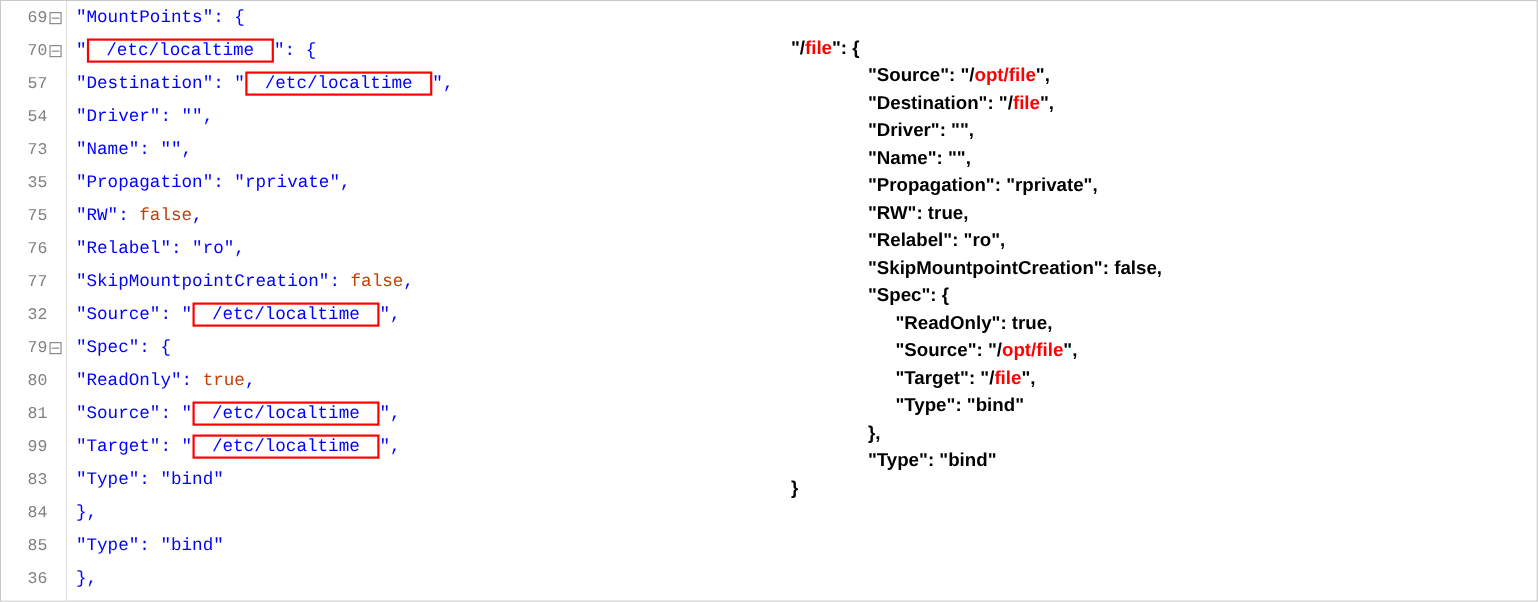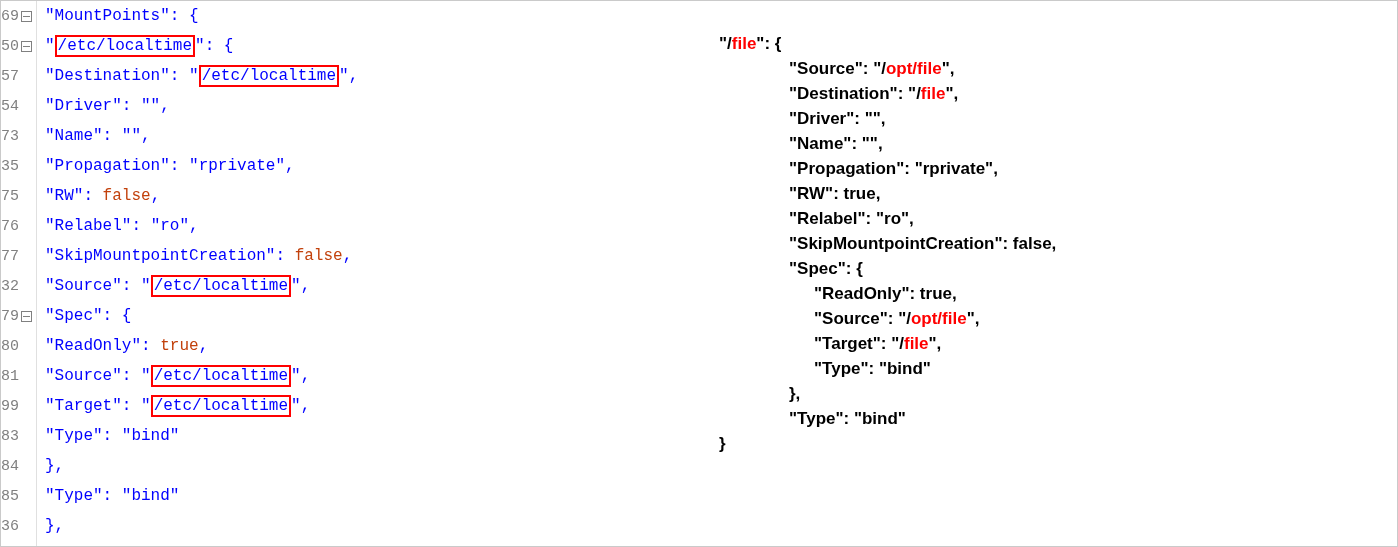--- a/index.html
+++ b/index.html
@@ -19,21 +19,21 @@
     }
     .right-pane {
       flex: 1;
       padding: 30px 20px 20px 20px;
       font-family: Arial, sans-serif;
       font-size: 17px;
       font-weight: bold;
       color: #000;
     }
     .gutter {
-      width: 36px;
+      width: 60px;
       border-right: 1px solid #e0e0e0;
       background: #ffffff;
     }
     .gutter-line {
       height: 30px;
       display: flex;
       align-items: center;
       justify-content: flex-end;
       padding-right: 4px;
       color: #808080;
@@ -64,21 +64,21 @@
     .code-line {
       height: 30px;
       display: flex;
       align-items: center;
       white-space: pre;
     }
     .k-blue { color: #0000ff; }
     .k-red { color: #c2410c; }
     .highlight-box {
       border: 2px solid #ff0000;
-      padding: 0 1px;
+      padding: 0 16px;
       display: inline-block;
       color: #0000ff;
     }
     .r-line {
       line-height: 25px;
       white-space: pre;
     }
     .r-red { color: #ff0000; text-align: center; }
     .r-indent1 { padding-left: 0; }
     .r-indent2 { padding-left: 70px; }
@@ -87,21 +87,21 @@
 </head>
 <body>
 
 <div class="left-pane">
   <div class="gutter">
     <div class="gutter-line">
         <span>69</span>
         <span class="fold"></span>
       </div>
     <div class="gutter-line">
-        <span>50</span>
+        <span>70</span>
         <span class="fold"></span>
       </div>
     <div class="gutter-line">
         <span>57</span>
         <span style="width:13px;display:inline-block"></span>
       </div>
     <div class="gutter-line">
         <span>54</span>
         <span style="width:13px;display:inline-block"></span>
       </div>

